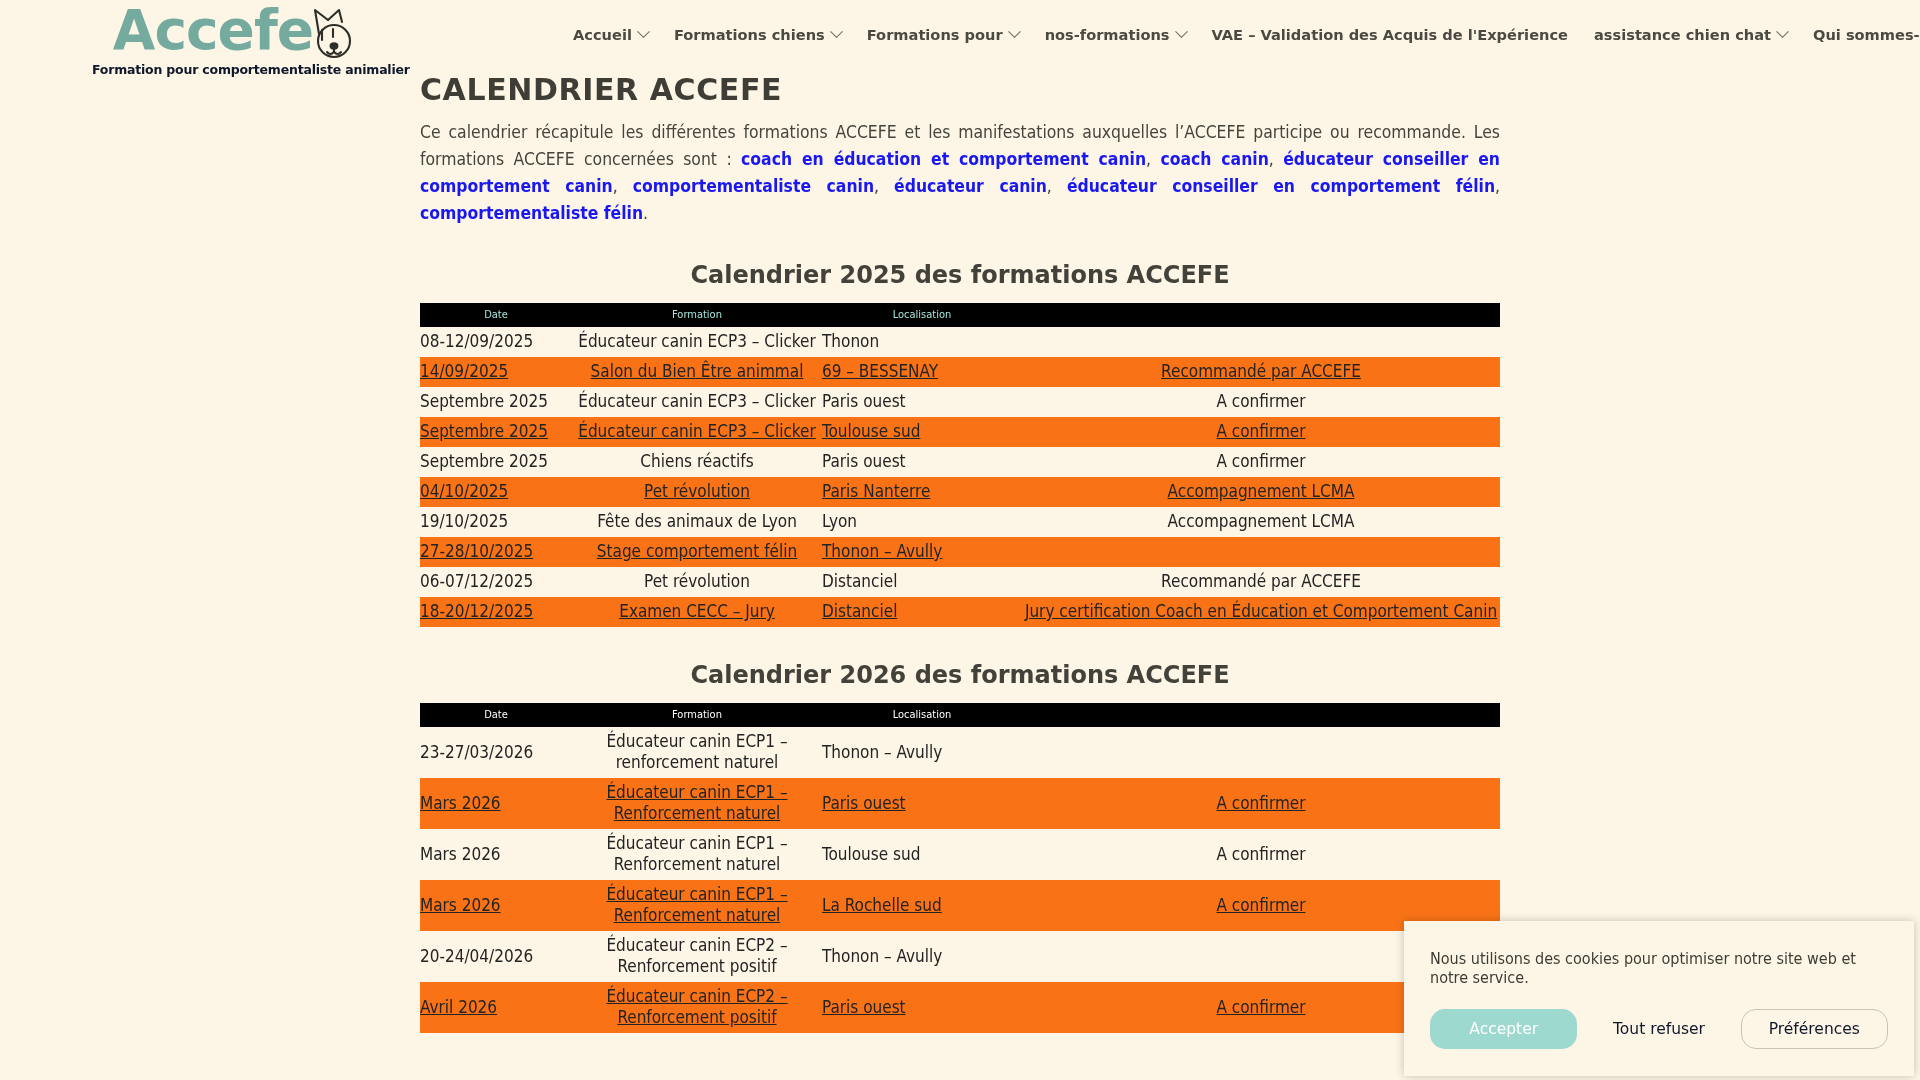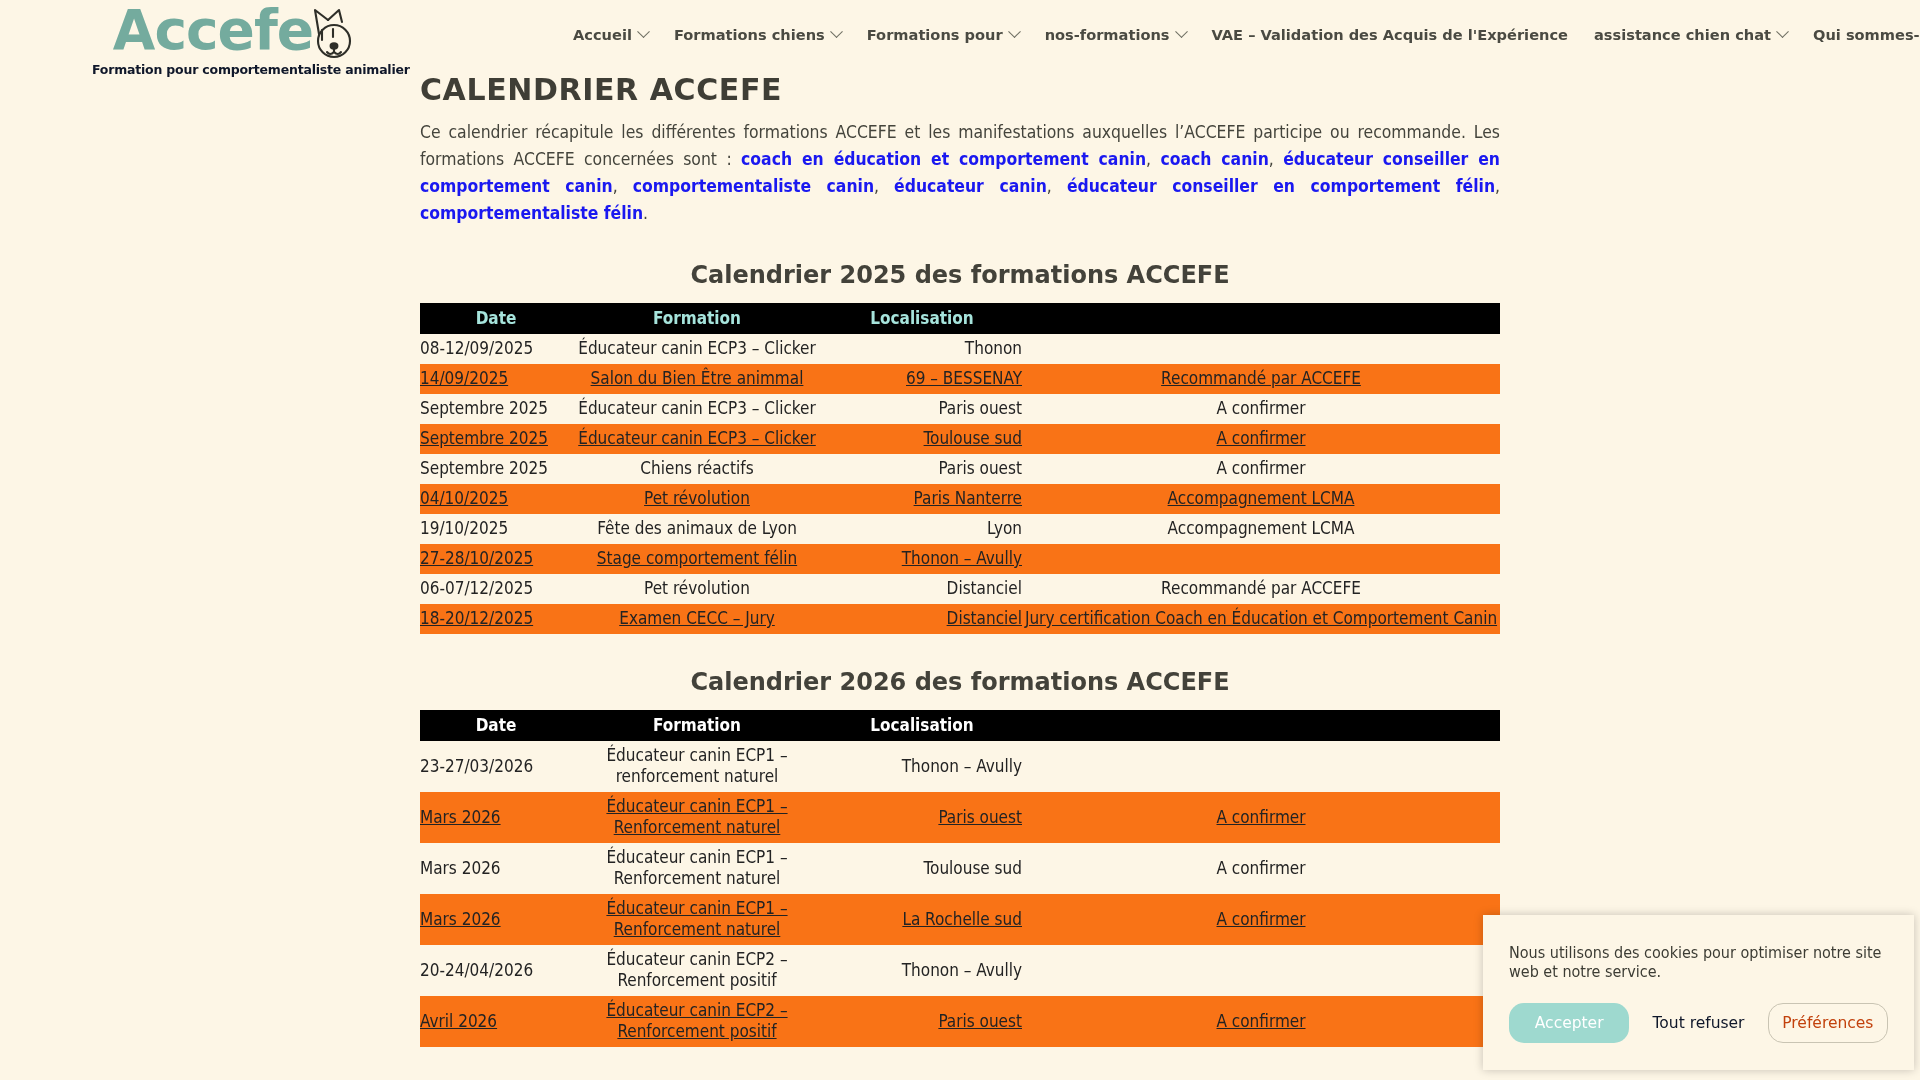--- a/index.html
+++ b/index.html
@@ -114,22 +114,22 @@
   table.cal {
     width: 1080px;
     border-collapse: collapse;
     font-family: "DejaVu Sans Condensed", "DejaVu Sans", sans-serif;
     font-size: 17px;
     table-layout: fixed;
   }
   table.cal th {
     background: #000;
     padding: 5px 0 6px 0;
-    font-weight: bold;
-    font-size: 17px;
+    font-weight: normal;
+    font-size: 11px;
   }
   table.cal th.c-date  { width: 152px; color: #a6e4dc; }
   table.cal th.c-form  { width: 250px; color: #a6e4dc; }
   table.cal th.c-loc   { width: 200px; color: #a6e4dc; }
   table.cal th.c-note  { width: 478px; color: #a6e4dc; }
 
   table.cal.y2026 th.c-date { color: #ffffff; text-align: center; }
   table.cal.y2026 th.c-form { color: #ffffff; }
   table.cal.y2026 th.c-loc  { color: #ffffff; }
   table.cal.y2026 th.c-note { color: #ffffff; }
@@ -138,29 +138,29 @@
     padding: 4px 0 5px 0;
     color: #232323;
     vertical-align: middle;
     line-height: 21px;
   }
   table.cal tr.alt td { background: #f97316; text-decoration: underline; }
   table.cal tr td { background: transparent; }
 
   td.td-date { padding-left: 3px; text-align: left; }
   td.td-form { text-align: center; }
-  td.td-loc  { text-align: right; }
+  td.td-loc  { text-align: left; }
   td.td-note { text-align: center; }
   .red { color: #f0250f; }
 
   
   .cookie-banner {
     position: absolute;
-    right: 6px; bottom: 10px;
-    width: 431px; height: 155px;
+    right: 6px; bottom: 4px;
+    width: 510px; height: 155px;
     background: #fdf6e6;
     box-shadow: 0 0 9px rgba(0,0,0,0.22);
     padding: 28px 26px 22px 26px;
   }
   .cookie-text {
     font-family: "DejaVu Sans Condensed", "DejaVu Sans", sans-serif;
     font-size: 16px;
     color: #3c3c34;
     margin: 0 0 22px 0;
   }
@@ -181,21 +181,21 @@
   }
   .btn-refuse {
     width: 144px;
     background: transparent;
     color: #0f172a;
   }
   .btn-prefs {
     width: 157px;
     background: transparent;
     border: 1px solid #c9c4b3;
-    color: #c2410c;
+    color: #0f172a;
   }
 </style>
 </head>
 <body>
 
 <div class="page">
 
   <div class="site-header">
     <div class="brand">
       <div class="brand-logo-row">

